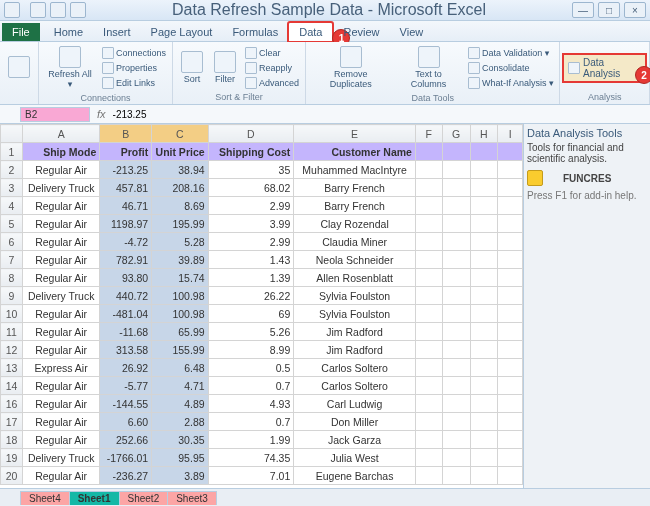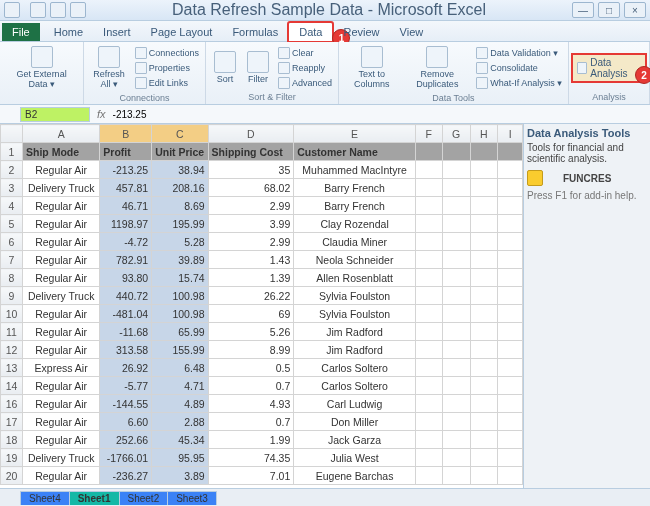--- a/index.html
+++ b/index.html
@@ -20,41 +20,41 @@
 .rgroup .gbody{flex:1;display:flex;align-items:center;gap:3px}
 .rgroup .gtitle{font-size:9px;color:#6b7f93;margin-top:1px}
 .bigbtn{display:flex;flex-direction:column;align-items:center;padding:2px 4px;font-size:9px;color:#3a5a7a;cursor:pointer;text-align:center;line-height:1.1}
 .bigbtn .bicon{width:20px;height:20px;border:1px solid #a8bdd1;background:#eef4fa;border-radius:2px;margin-bottom:2px}
 .smallstack{display:flex;flex-direction:column;gap:1px;font-size:9px;color:#3a5a7a}
 .smallstack div{padding:1px 2px;cursor:pointer;white-space:nowrap;display:flex;align-items:center;gap:2px}
 .sicon{width:10px;height:10px;border:1px solid #a8bdd1;background:#eef4fa;border-radius:1px;display:inline-block}
 .analysiswrap{padding:2px;position:relative}
 .dabtn{border:2px solid #e53935;padding:2px 4px;font-size:10px;color:#3a5a7a;display:flex;align-items:center;gap:3px;cursor:pointer;background:#f4e9c8}
 .fbar{height:18px;border-bottom:1px solid #b8cde0;display:flex;align-items:center;background:#f5f8fb}
-.namebox{width:60px;border:1px solid #b8cde0;background:#bef264;margin:0 4px 0 20px;padding:1px 4px;font-size:10px}
+.namebox{width:60px;border:1px solid #b8cde0;background:#f9a8d4;margin:0 4px 0 20px;padding:1px 4px;font-size:10px}
 .fx{font-style:italic;color:#777;margin:0 3px}
 .fbar input{border:none;background:transparent;font-size:10px;flex:1;padding:1px 4px}
 .main{display:flex;height:364px}
 .grid{flex:1;overflow:auto;position:relative}
 table{border-collapse:collapse;table-layout:fixed}
 th,td{border:1px solid #d4d4d4;padding:1px 3px;font-size:10.5px;height:15px;overflow:hidden;white-space:nowrap;text-overflow:clip}
 th{background:linear-gradient(#f6f8fa,#e9edf1);color:#555;font-weight:normal;text-align:center}
 th.colh{width:60px}
 th.rowh{width:20px;background:linear-gradient(#f6f8fa,#e9edf1);text-align:center}
 td{text-align:right}
 td.l{text-align:center}
 .selcol{background:#c7d6e8}
-.hdr td{background:#a3a3a3;font-weight:bold;text-align:left}
+.hdr td{background:#c4b5fd;font-weight:bold;text-align:right}
 th.colh.seltop{background:#f3ce85}
 .sidepane{width:120px;border-left:1px solid #b8cde0;background:#eef2f6;font-size:10px;padding:3px;color:#444}
-.sidepane .sptitle{font-weight:bold;color:#3a5a7a;margin-bottom:3px;font-size:11px}
+.sidepane .sptitle{font-weight:normal;color:#3a5a7a;margin-bottom:3px;font-size:11px}
 .sidepane .func{display:flex;align-items:center;gap:20px;margin-top:6px}
 .sidepane .fxi{width:14px;height:14px;background:#facc2e;border:1px solid #c49b1c;border-radius:2px}
 .sheettabs{height:18px;background:#e9eef4;border-top:1px solid #b8cde0;display:flex;align-items:center;padding-left:20px;font-size:10px}
-.stab{padding:1px 8px;border:1px solid #b8cde0;border-bottom:none;background:#3b82f6;margin-right:-1px;cursor:pointer}
+.stab{padding:1px 8px;border:1px solid #b8cde0;border-bottom:none;background:#fca5a5;margin-right:-1px;cursor:pointer}
 .stab.active{background:#14b8a6;font-weight:bold}
 </style>
 </head>
 <body>
 
 <div class="titlebar">
   <span class="qicon"></span>
   <div class="qat">
     <span class="qicon"></span>
     <span class="qicon"></span>
@@ -82,22 +82,20 @@
   <div class="tab">View</div>
   <div style="flex:1"></div>
 
 </div>
 
 <div class="ribbon">
   <div class="rgroup">
       <div class="gbody">
     <div class="bigbtn">
           <div class="bicon"></div>
-          <span>Get External
-Data ▾</span>
         </div>
   </div>
       <div class="gtitle">&nbsp;</div>
     </div>
   <div class="rgroup">
       <div class="gbody">
     <div class="bigbtn">
           <div class="bicon"></div>
           <span>Refresh
 All ▾</span>
@@ -143,27 +141,27 @@
             <span>Advanced</span>
           </div>
     </div>
   </div>
       <div class="gtitle">Sort &amp; Filter</div>
     </div>
   <div class="rgroup">
       <div class="gbody">
     <div class="bigbtn">
           <div class="bicon"></div>
+          <span>Remove
+Duplicates</span>
+        </div>
+    <div class="bigbtn">
+          <div class="bicon"></div>
           <span>Text to
 Columns</span>
-        </div>
-    <div class="bigbtn">
-          <div class="bicon"></div>
-          <span>Remove
-Duplicates</span>
         </div>
     <div class="smallstack">
       <div>
             <span class="sicon"></span>
             <span>Data Validation ▾</span>
           </div>
       <div>
             <span class="sicon"></span>
             <span>Consolidate</span>
           </div>
@@ -398,21 +396,21 @@
             <td class="l">Don Miller</td>
             <td></td>
             <td></td>
             <td></td>
             <td></td>
           </tr>
           <tr>
             <th class="rowh">18</th>
             <td class="l">Regular Air</td>
             <td class="selcol">252.66</td>
-            <td class="selcol">45.34</td>
+            <td class="selcol">30.35</td>
             <td>1.99</td>
             <td class="l">Jack Garza</td>
             <td></td>
             <td></td>
             <td></td>
             <td></td>
           </tr>
           <tr>
             <th class="rowh">19</th>
             <td class="l">Delivery Truck</td>

